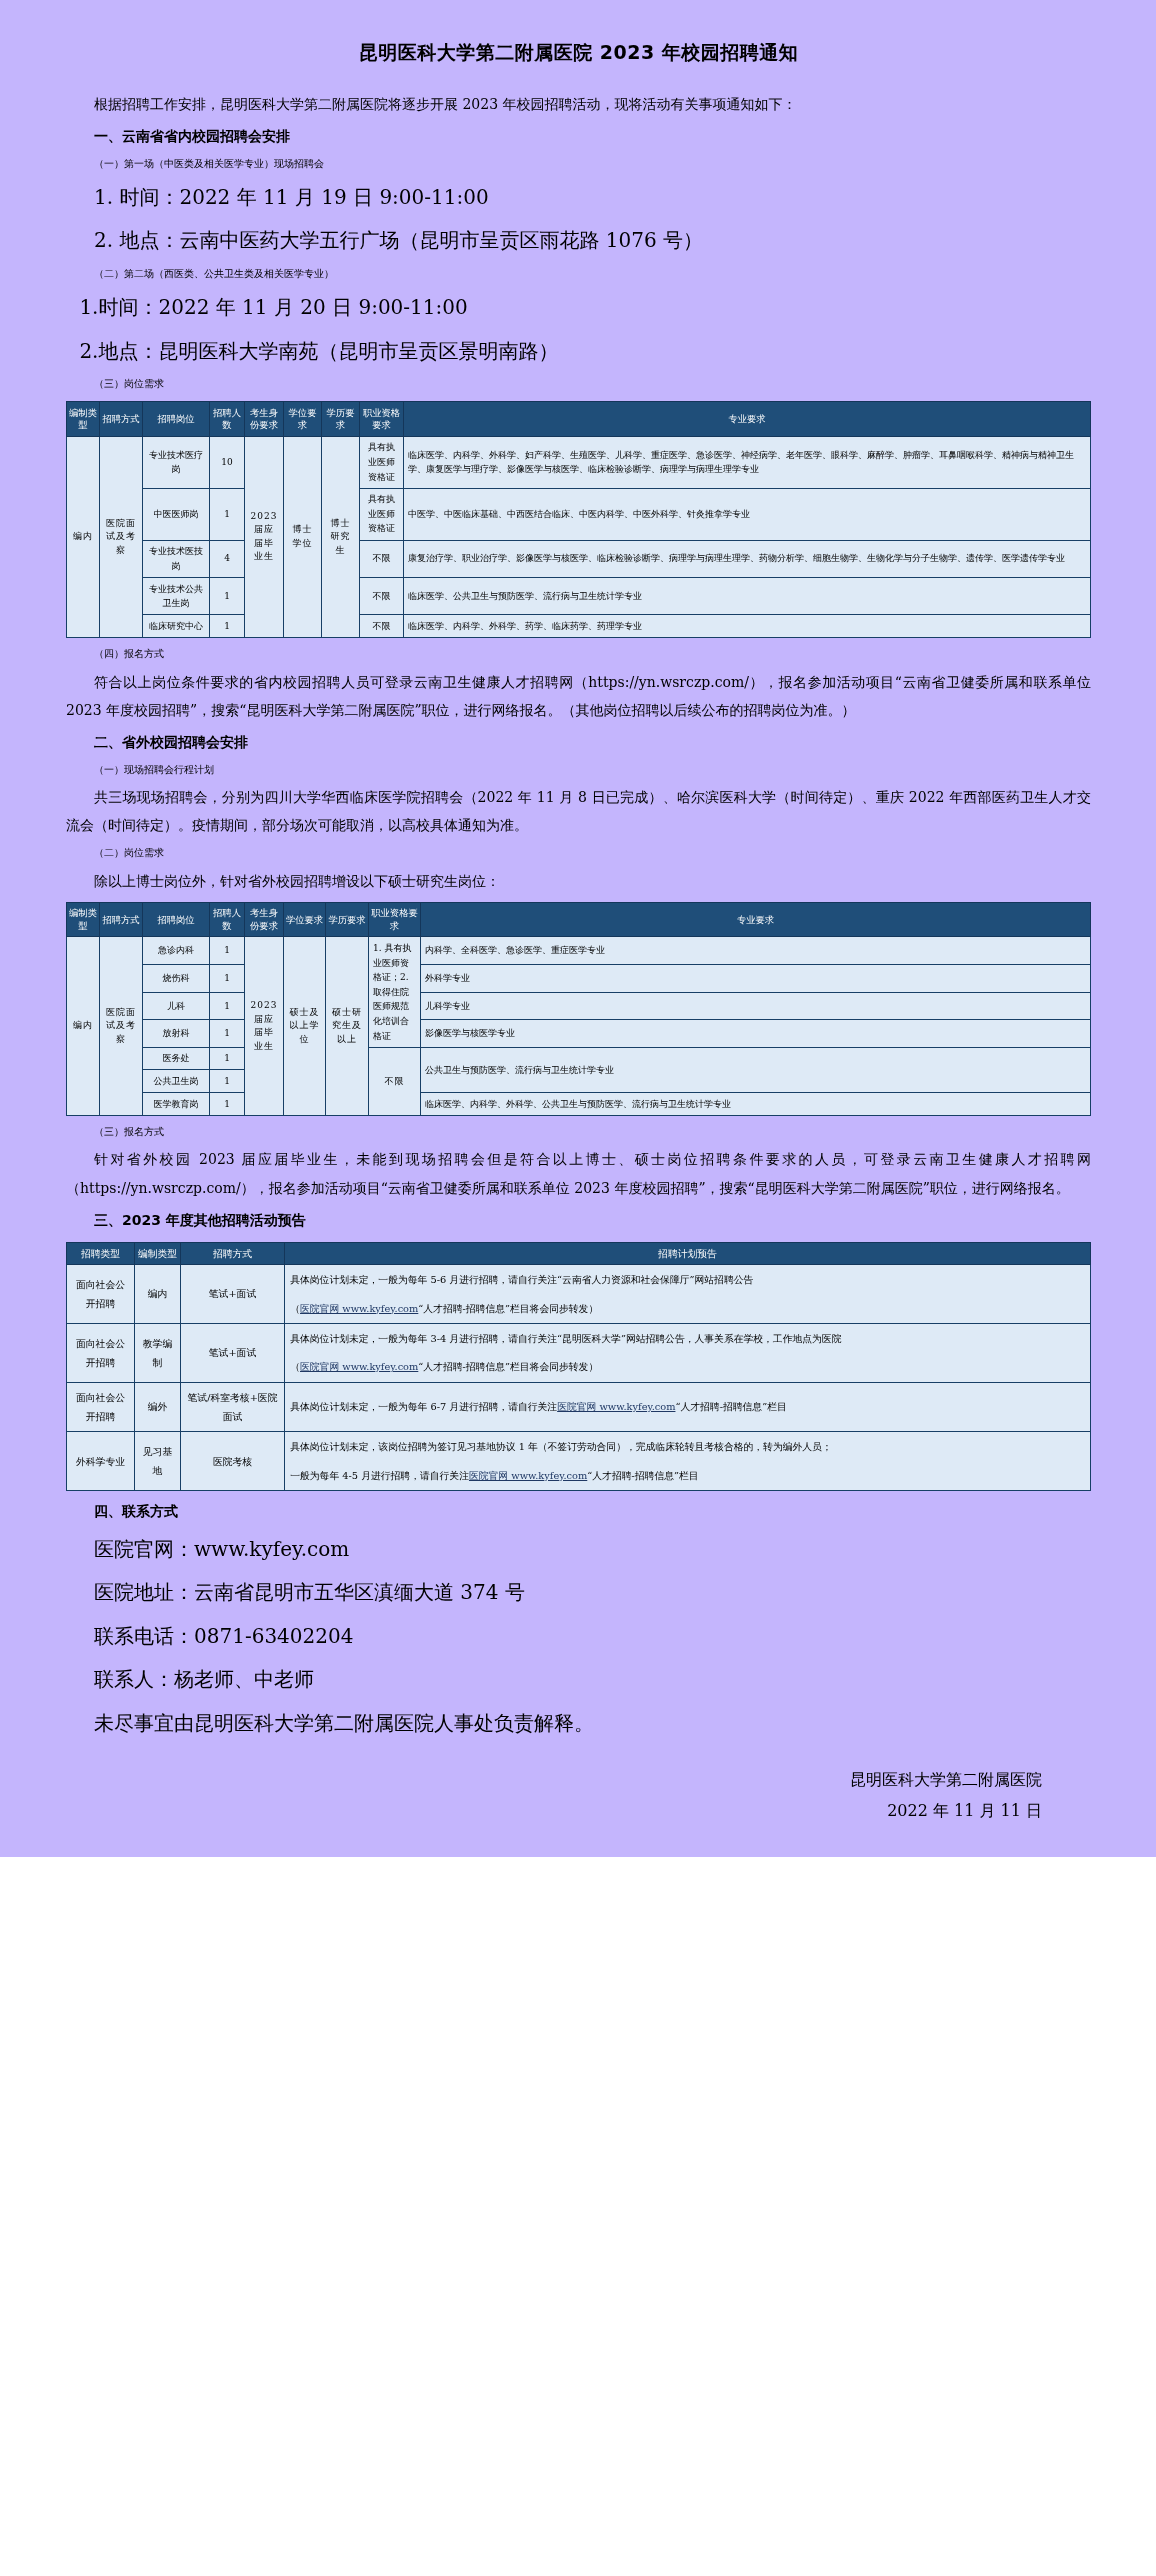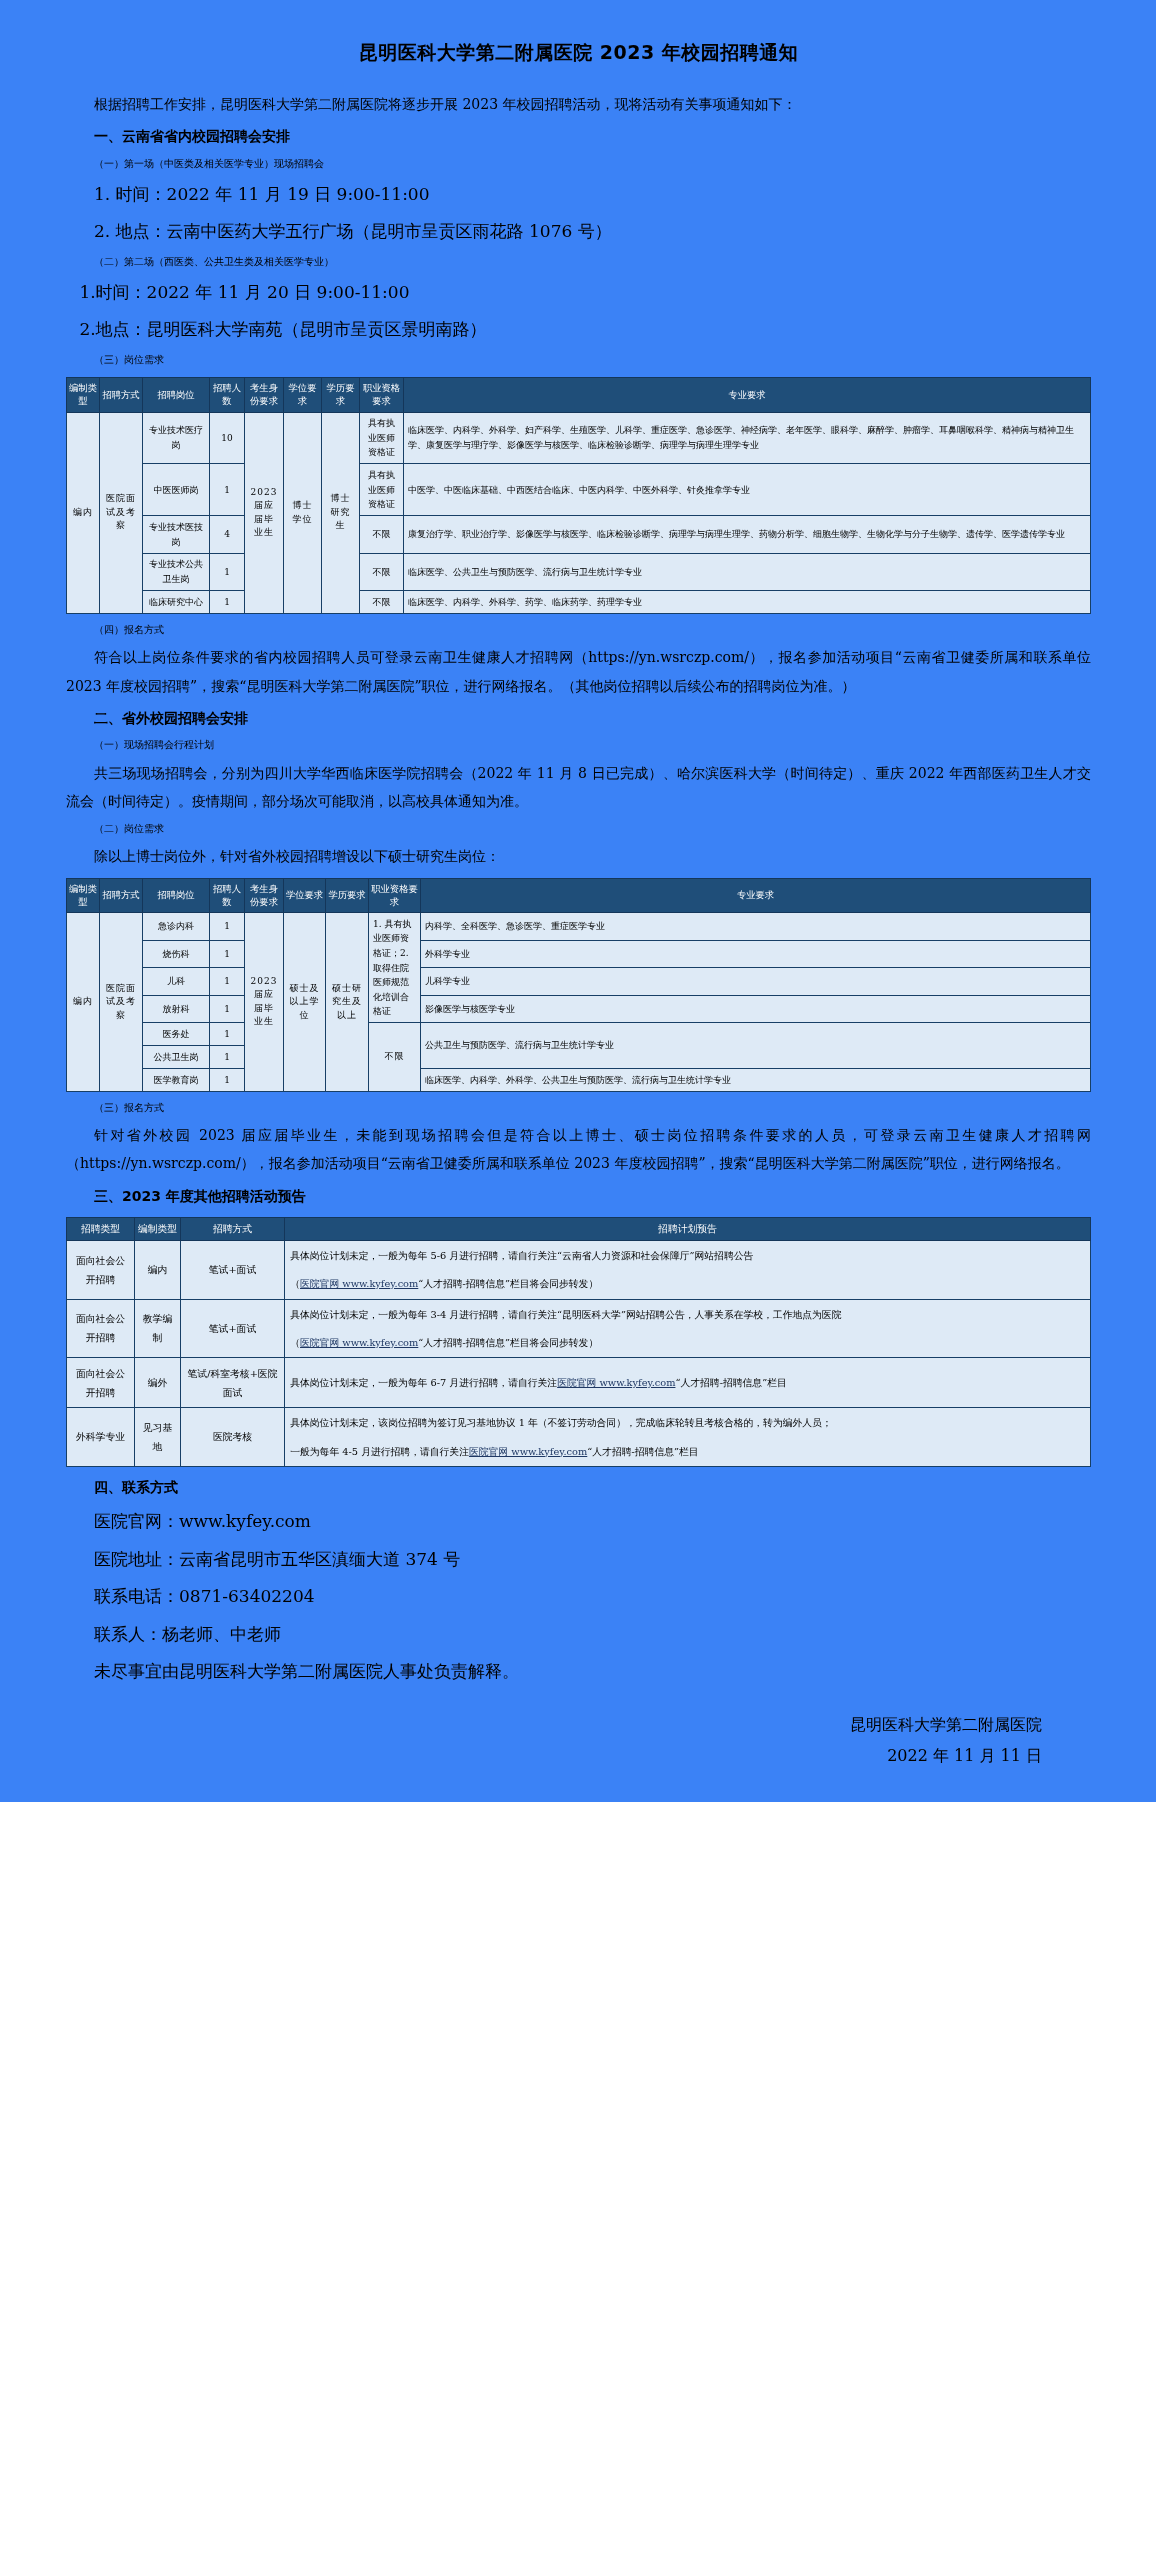--- a/index.html
+++ b/index.html
@@ -6,21 +6,21 @@
   html,body{margin:0;padding:0;background:#ffffff;}
   body{
     font-family:"DejaVu Serif","Liberation Serif",serif;
     color:#000000;
     width:1157px;
   }
   .page{
     width:1157px;
     box-sizing:border-box;
     padding:30px 66px 31px 66px;
-    background:#3b82f6;
+    background:#c4b5fd;
   }
   .doc-title{
     text-align:center;
     font-family:"DejaVu Sans","Liberation Sans",sans-serif;
     font-weight:bold;
     font-size:19px;
     letter-spacing:0.5px;
     margin:9.3px 0 24px 0;
     line-height:1.4;
   }
@@ -40,21 +40,21 @@
     margin:0 0 3.1px 0;
     text-indent:28px;
   }
   p.h3{
     font-size:10px;
     line-height:2.02;
     margin:0 0 3.1px 0;
     text-indent:28px;
   }
   p.item{
-    font-size:17px;
+    font-size:20px;
     line-height:2.02;
     margin:0 0 3.1px 0;
     text-indent:28px;
   }
   p.item.flush{text-indent:13.4px;}
   .tbl-wrap{margin:7.2px 0 6.2px 0;}
   table.t{
     border-collapse:collapse;
     width:100%;
     table-layout:fixed;

